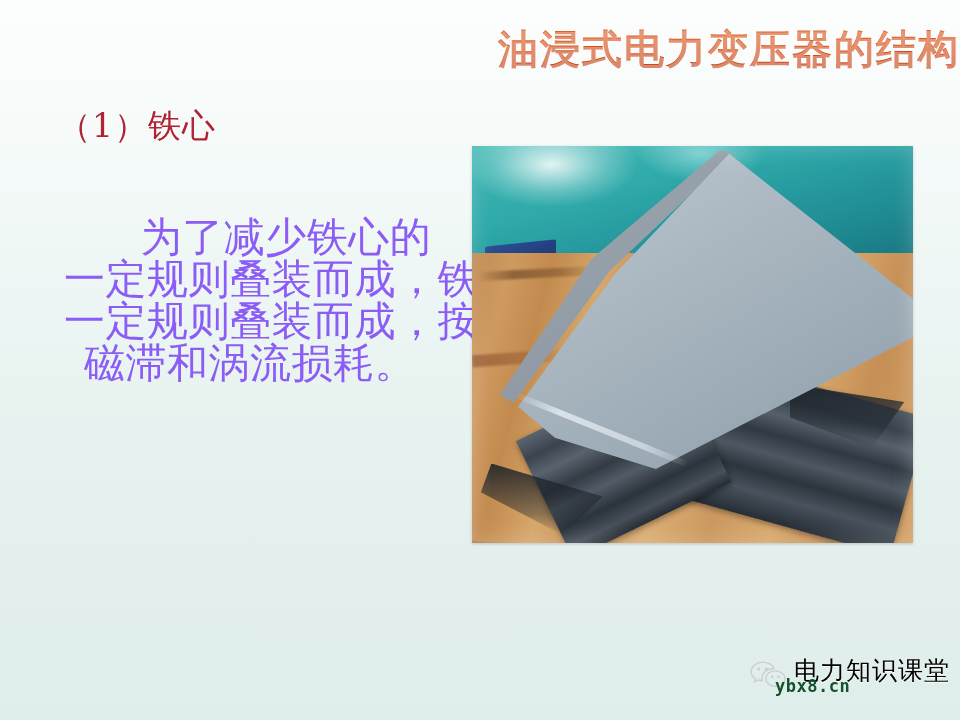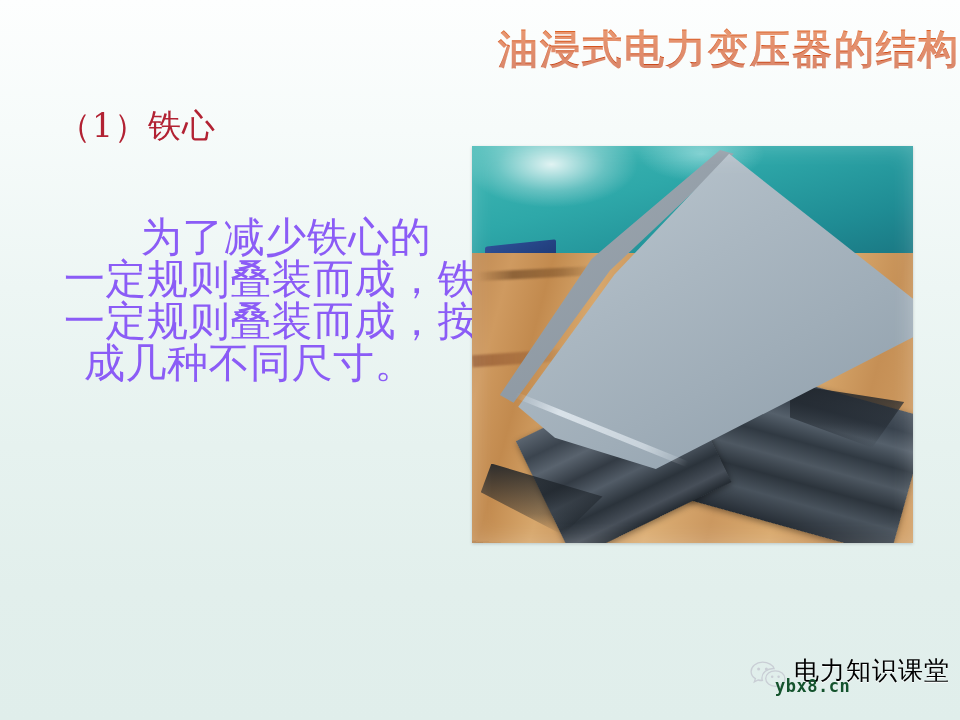--- a/index.html
+++ b/index.html
@@ -342,21 +342,21 @@
 <div id="slide">
 
   <div class="slide-title">油浸式电力变压器的结构</div>
 
   <div class="section-heading">（1）铁心</div>
 
   <div class="body-block">
     <div class="body-line indent">为了减少铁心的</div>
     <div class="body-line">一定规则叠装而成，铁</div>
     <div class="body-line">一定规则叠装而成，按</div>
-    <div class="body-line">成几种不同尺寸。</div>
+    <div class="body-line">磁滞和涡流损耗。</div>
   </div>
 
   <div class="photo-frame">
     <div class="photo-canvas">
       <div class="photo-bg-teal"></div>
       <div class="photo-blue-obj"></div>
       <div class="photo-wood"></div>
       <div class="photo-grain-a"></div>
       <div class="photo-grain-b"></div>
       <div class="photo-knot-a"></div>

